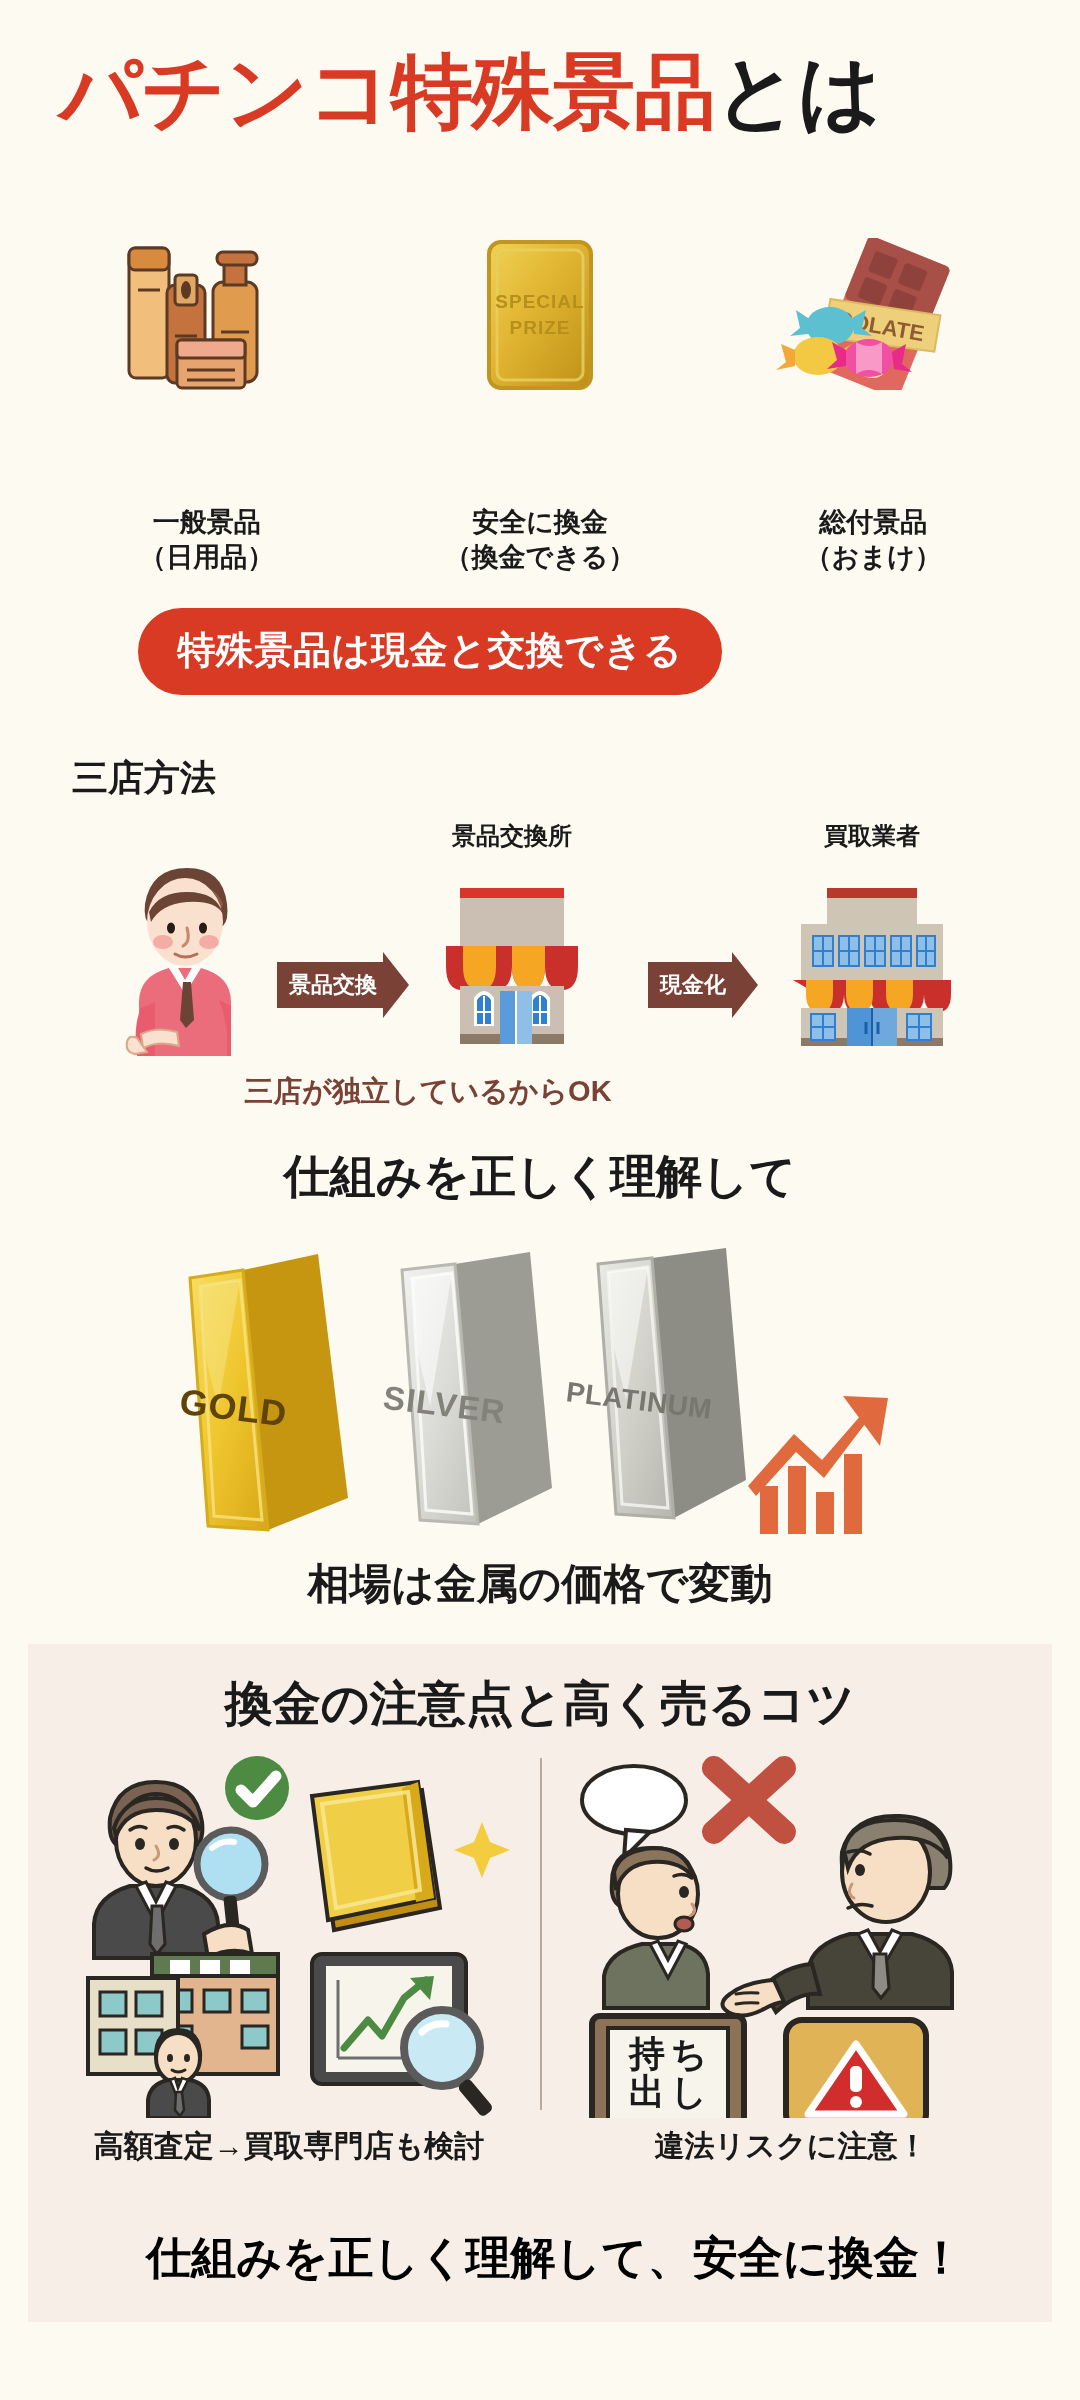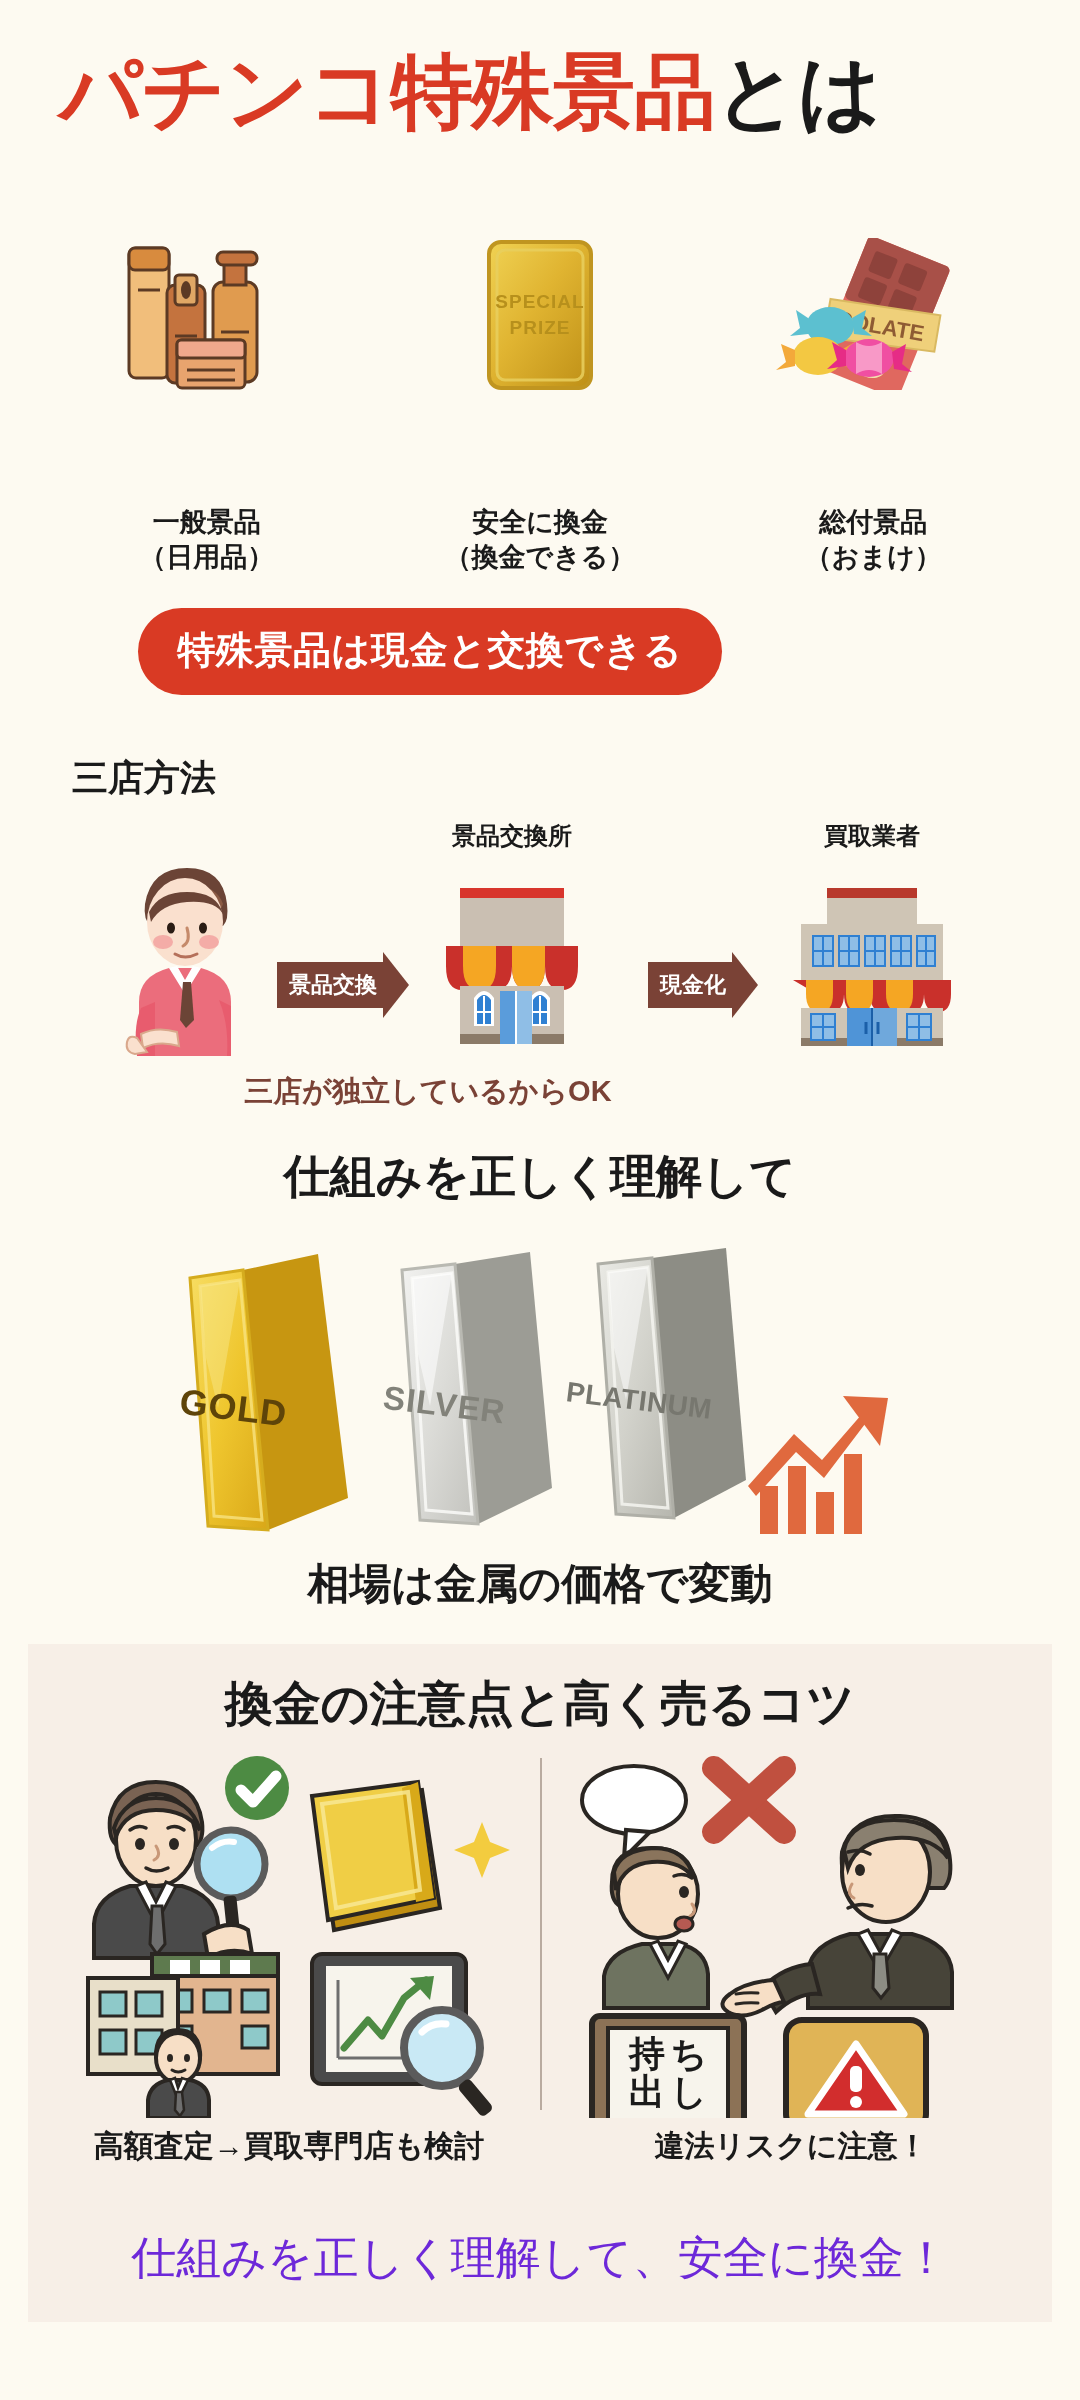--- a/index.html
+++ b/index.html
@@ -122,22 +122,22 @@
   .panel-half { position: absolute; top: 104px; width: 490px; height: 370px; }
   .panel-half.left { left: 16px; }
   .panel-half.right { left: 518px; }
   .panel-cap {
     position: absolute; top: 482px; width: 490px; text-align: center;
     font-size: 30px; font-weight: 800; color: #1A1A1A; white-space: nowrap;
   }
   .panel-cap.left { left: 16px; }
   .panel-cap.right { left: 518px; }
   .panel-footer {
-    position: absolute; bottom: 34px; left: 0; width: 100%;
-    text-align: center; font-size: 45px; font-weight: 400; color: #6d28d9;
+    position: absolute; bottom: 34px; left: 15px; width: 100%;
+    text-align: center; font-size: 45px; font-weight: 700; color: #000000;
   }
 </style>
 </head>
 <body>
 
 <div id="page">
 
   <div class="title">
     <span class="t-red">パチンコ特殊景品</span><span class="t-blk">とは</span>
   </div>

